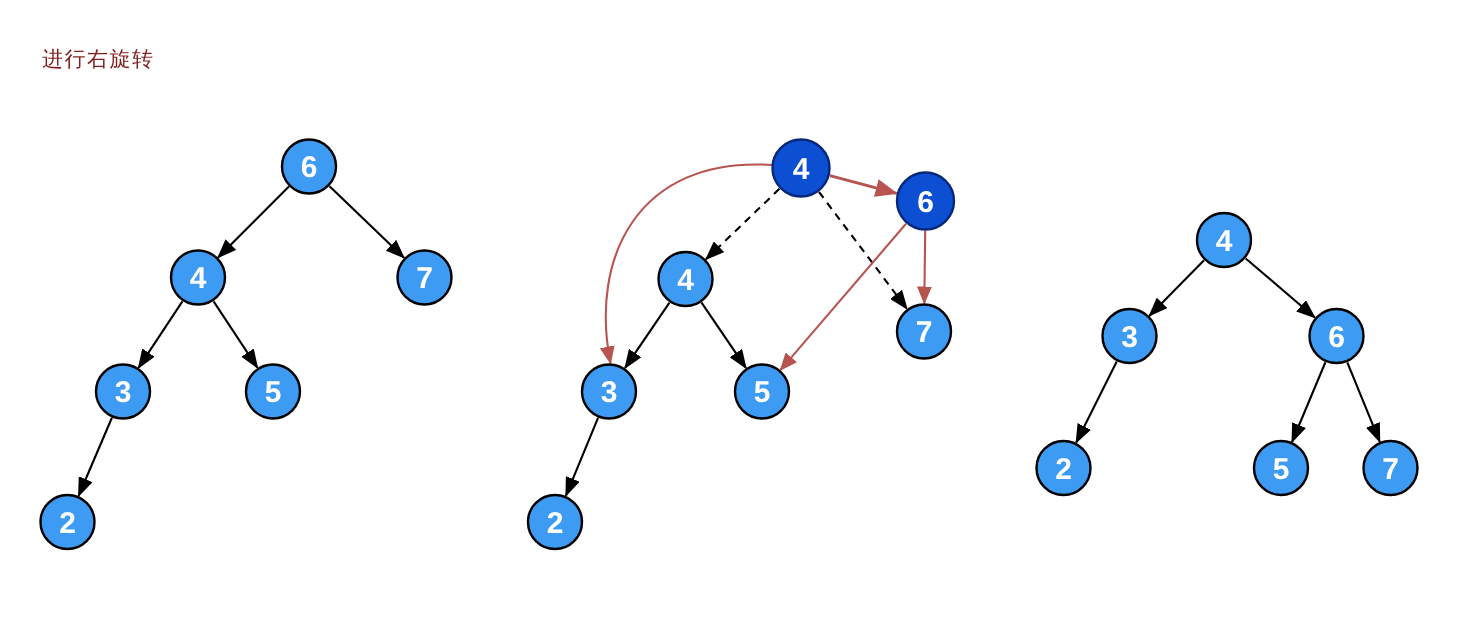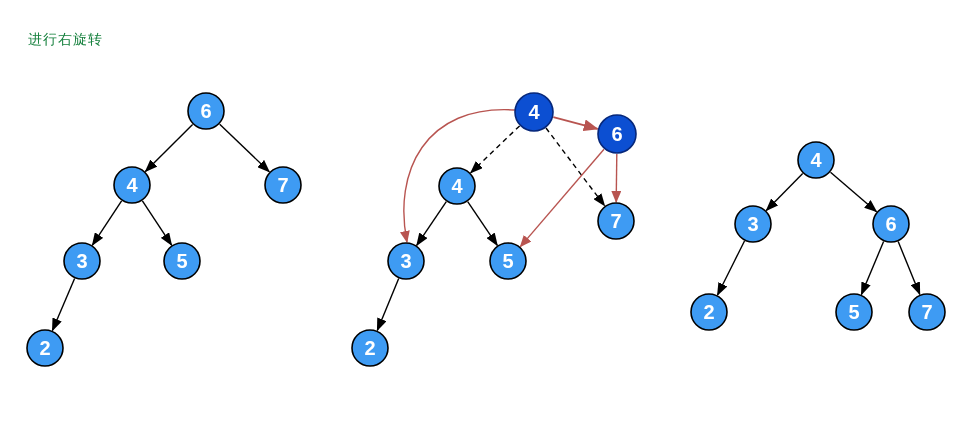--- a/index.html
+++ b/index.html
@@ -21,21 +21,21 @@
   .diagram-canvas {
     position: absolute;
     left: 0; top: 0;
     width: 976px; height: 428px;
     display: block;
   }
 </style>
 </head>
 <body>
 
-<div class="page-title" style="color: #15803d;">进行右旋转</div>
+<div class="page-title" style="color: #7f1d1d;">进行右旋转</div>
 
 <svg id="canvas" class="diagram-canvas" xmlns="http://www.w3.org/2000/svg" viewBox="0 0 976 428" style="background: rgb(255, 255, 255);">
   <defs>
     <marker id="arrow-black" markerUnits="userSpaceOnUse" markerWidth="13" markerHeight="10" refX="12" refY="5" orient="auto">
       <path id="arrow-black-path" d="M0,0 L13,5 L0,10 Z" fill="#000000"></path>
     </marker>
     <marker id="arrow-red" markerUnits="userSpaceOnUse" markerWidth="12" markerHeight="10" refX="11" refY="5" orient="auto">
       <path id="arrow-red-path" d="M0,0 L12,5 L0,10 Z" fill="#b85450"></path>
     </marker>
     <marker id="arrow-red-big" markerUnits="userSpaceOnUse" markerWidth="15" markerHeight="12" refX="14" refY="6" orient="auto">

